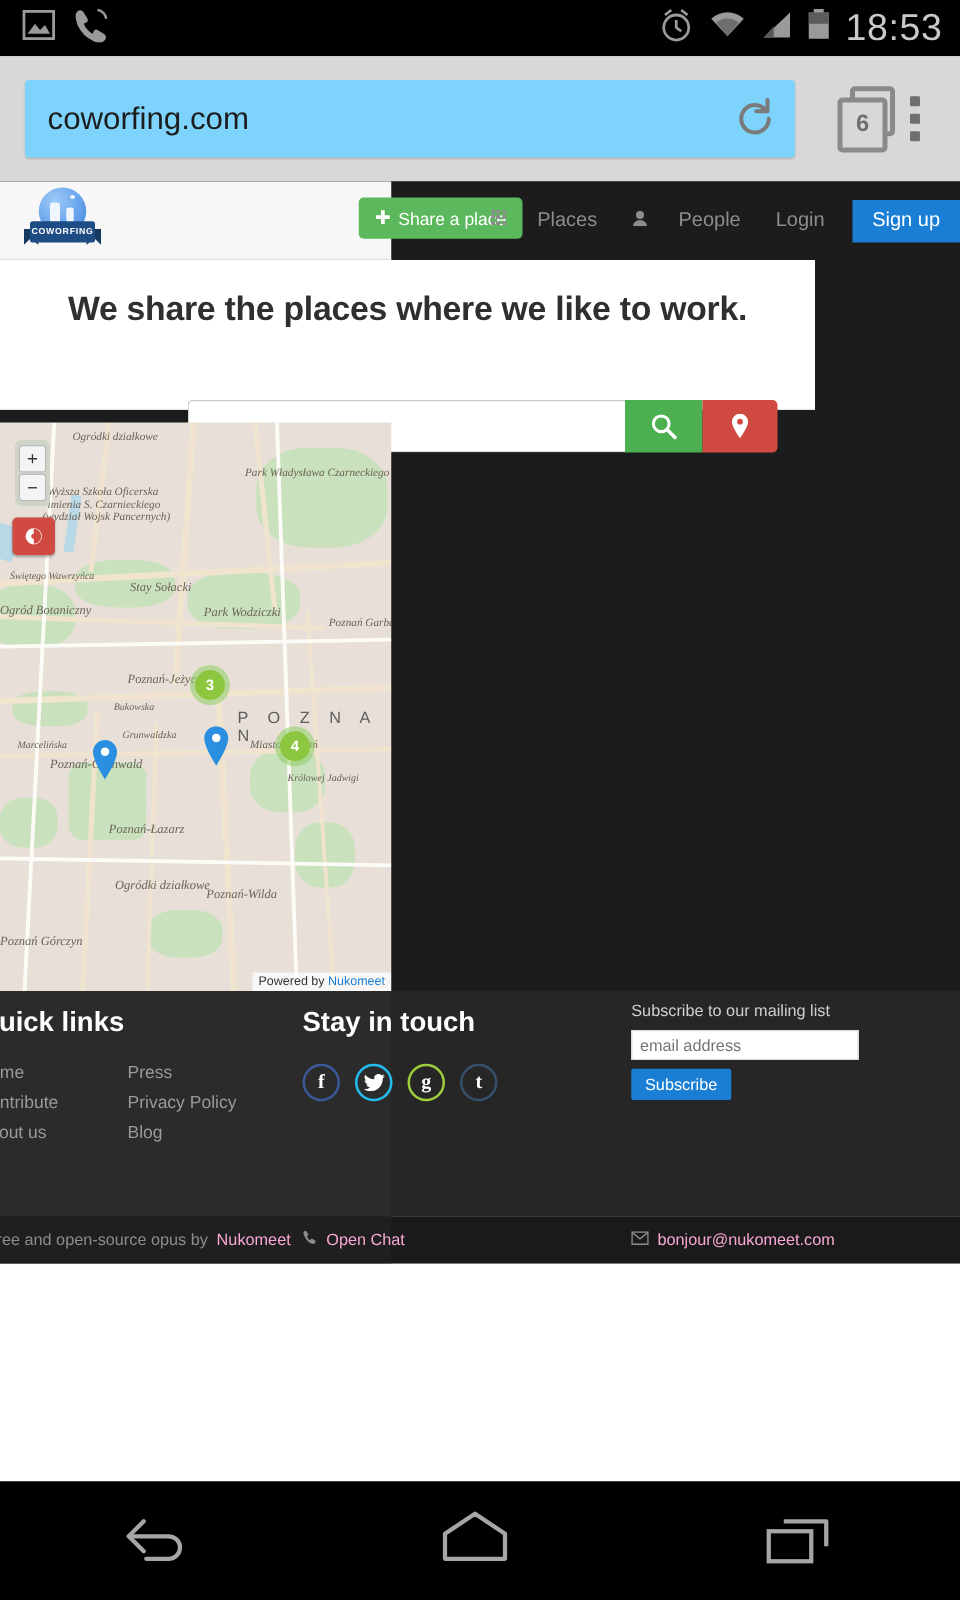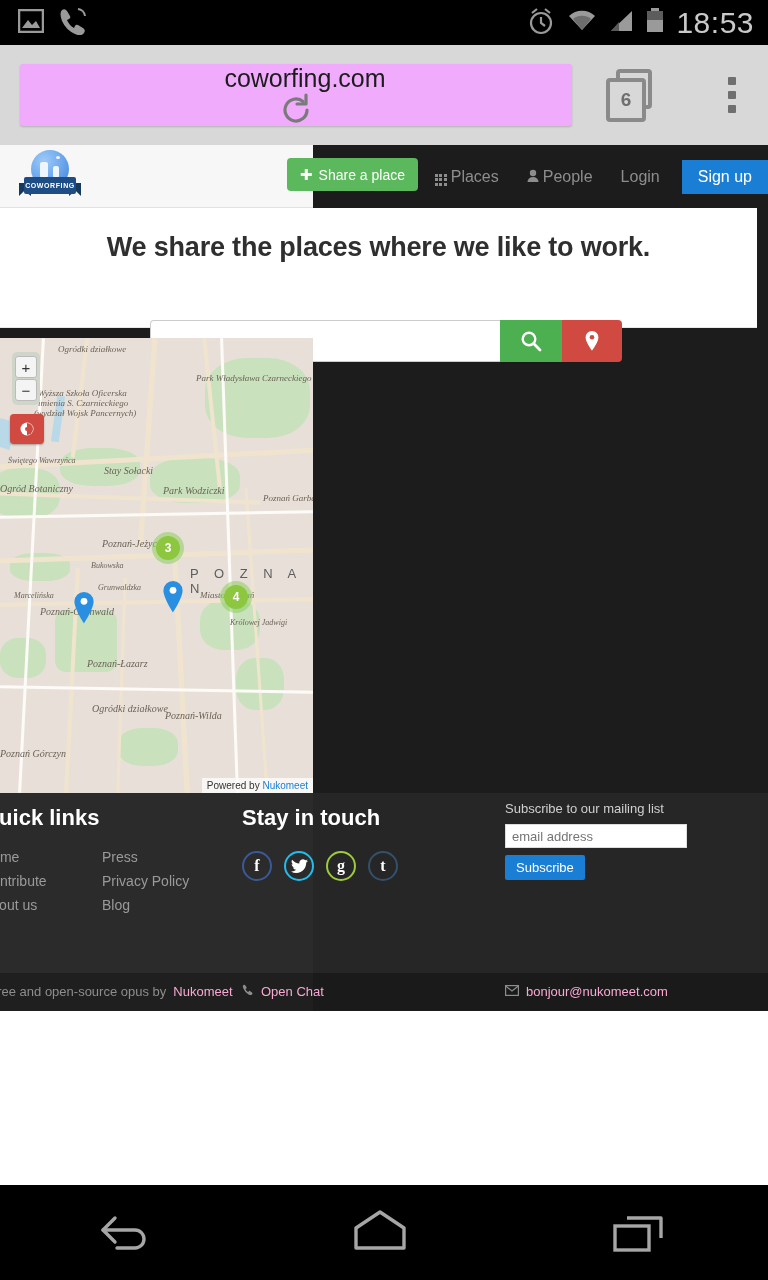--- a/index.html
+++ b/index.html
@@ -22,24 +22,23 @@
   .sb-time { font-size: 30px; color: #c9c9c9; letter-spacing: 0.5px; font-family: "Liberation Sans", sans-serif; }
   .ico { display: inline-block; }
 
   
   .browserbar {
     position: absolute; left: 0; top: 45px; width: 768px; height: 100px;
     background: #d8d8d8;
     display: flex; align-items: center;
   }
   .urlbar {
-    margin-left: 20px; width: 552px; height: 62px; background: #f0abfc;
+    margin-left: 20px; width: 616px; height: 62px; background: #7dd3fc;
     border-radius: 3px; display: flex; align-items: center;
     box-shadow: 0 1px 2px rgba(0,0,0,0.18);
-    flex-direction: column;
   }
   .urltext { flex: 1; padding-left: 18px; font-size: 25px; color: #1c1c1c; }
   .reload { width: 64px; display: flex; align-items: center; justify-content: center; }
   .tabs-btn { margin-left: 22px; position: relative; width: 62px; height: 62px;
     display: flex; align-items: center; justify-content: center; }
   .tabcount {
     position: absolute; left: 12px; top: 14px; width: 40px; height: 44px;
     border: 4px solid #8a8a8a; border-radius: 4px; background: #d8d8d8;
     display: flex; align-items: center; justify-content: center;
     font-size: 19px; color: #6f6f6f; font-weight: bold;
@@ -76,27 +75,27 @@
   }
   .ribbon-tailL { left: -5px; clip-path: polygon(0 0, 100% 0, 100% 100%, 45% 60%, 0 100%); }
   .ribbon-tailR { right: -5px; clip-path: polygon(0 0, 100% 0, 100% 100%, 55% 60%, 0 100%); }
 
   .share-btn {
     position: absolute; left: 287px; top: 13px; height: 33px; padding: 0 13px;
     background: #5cb85c; color: #fff; border-radius: 4px;
     display: flex; align-items: center; gap: 6px; font-size: 14px; white-space: nowrap;
   }
   .nav-links { position: absolute; right: 0; top: 0; height: 63px; display: flex; align-items: center; gap: 0; }
-  .nav-link { display: flex; align-items: flex-end; gap: 4px; color: #8d8d8d; font-size: 16px; padding: 0 14px; }
+  .nav-link { display: flex; align-items: flex-start; gap: 25px; color: #8d8d8d; font-size: 16px; padding: 0 14px; }
   .signup-btn { background: #1a7fd4; color: #fff; font-size: 16px; padding: 8px 16px; margin-left: 8px; margin-right: 0; }
   .grid-icon { display: grid; grid-template-columns: repeat(3, 3px); grid-template-rows: repeat(3, 3px); gap: 1.5px; }
   .grid-icon i { background: #8d8d8d; display: block; width: 3px; height: 3px; }
 
   
-  .hero { position: absolute; left: 0; top: 63px; width: 757px; height: 120px; background: #fff; border-bottom: 1px solid #e7e7e7; }
+  .hero { position: absolute; left: 0; top: 63px; width: 652px; height: 120px; background: #fff; border-bottom: 1px solid #e7e7e7; }
   .hero h1 { text-align: center; font-size: 27px; color: #2f2f2f; font-weight: bold; padding-top: 24px; letter-spacing: -0.2px; }
   .searchrow { position: absolute; left: 150px; top: 274px; display: flex; }
   .searchrow { position: absolute; left: 150px; top: 112px; display: flex; height: 42px; }
   .search-input {
     width: 350px; height: 42px; background: #fff; border: 1px solid #ccc; border-right: none;
     border-radius: 4px 0 0 4px; outline: none; font-size: 15px; padding: 0 12px;
   }
   .search-go { width: 62px; height: 42px; background: #4caf50; display: flex; align-items: center; justify-content: center; }
   .search-geo { width: 60px; height: 42px; background: #d04a42; border-radius: 0 4px 4px 0; display: flex; align-items: center; justify-content: center; }
 

